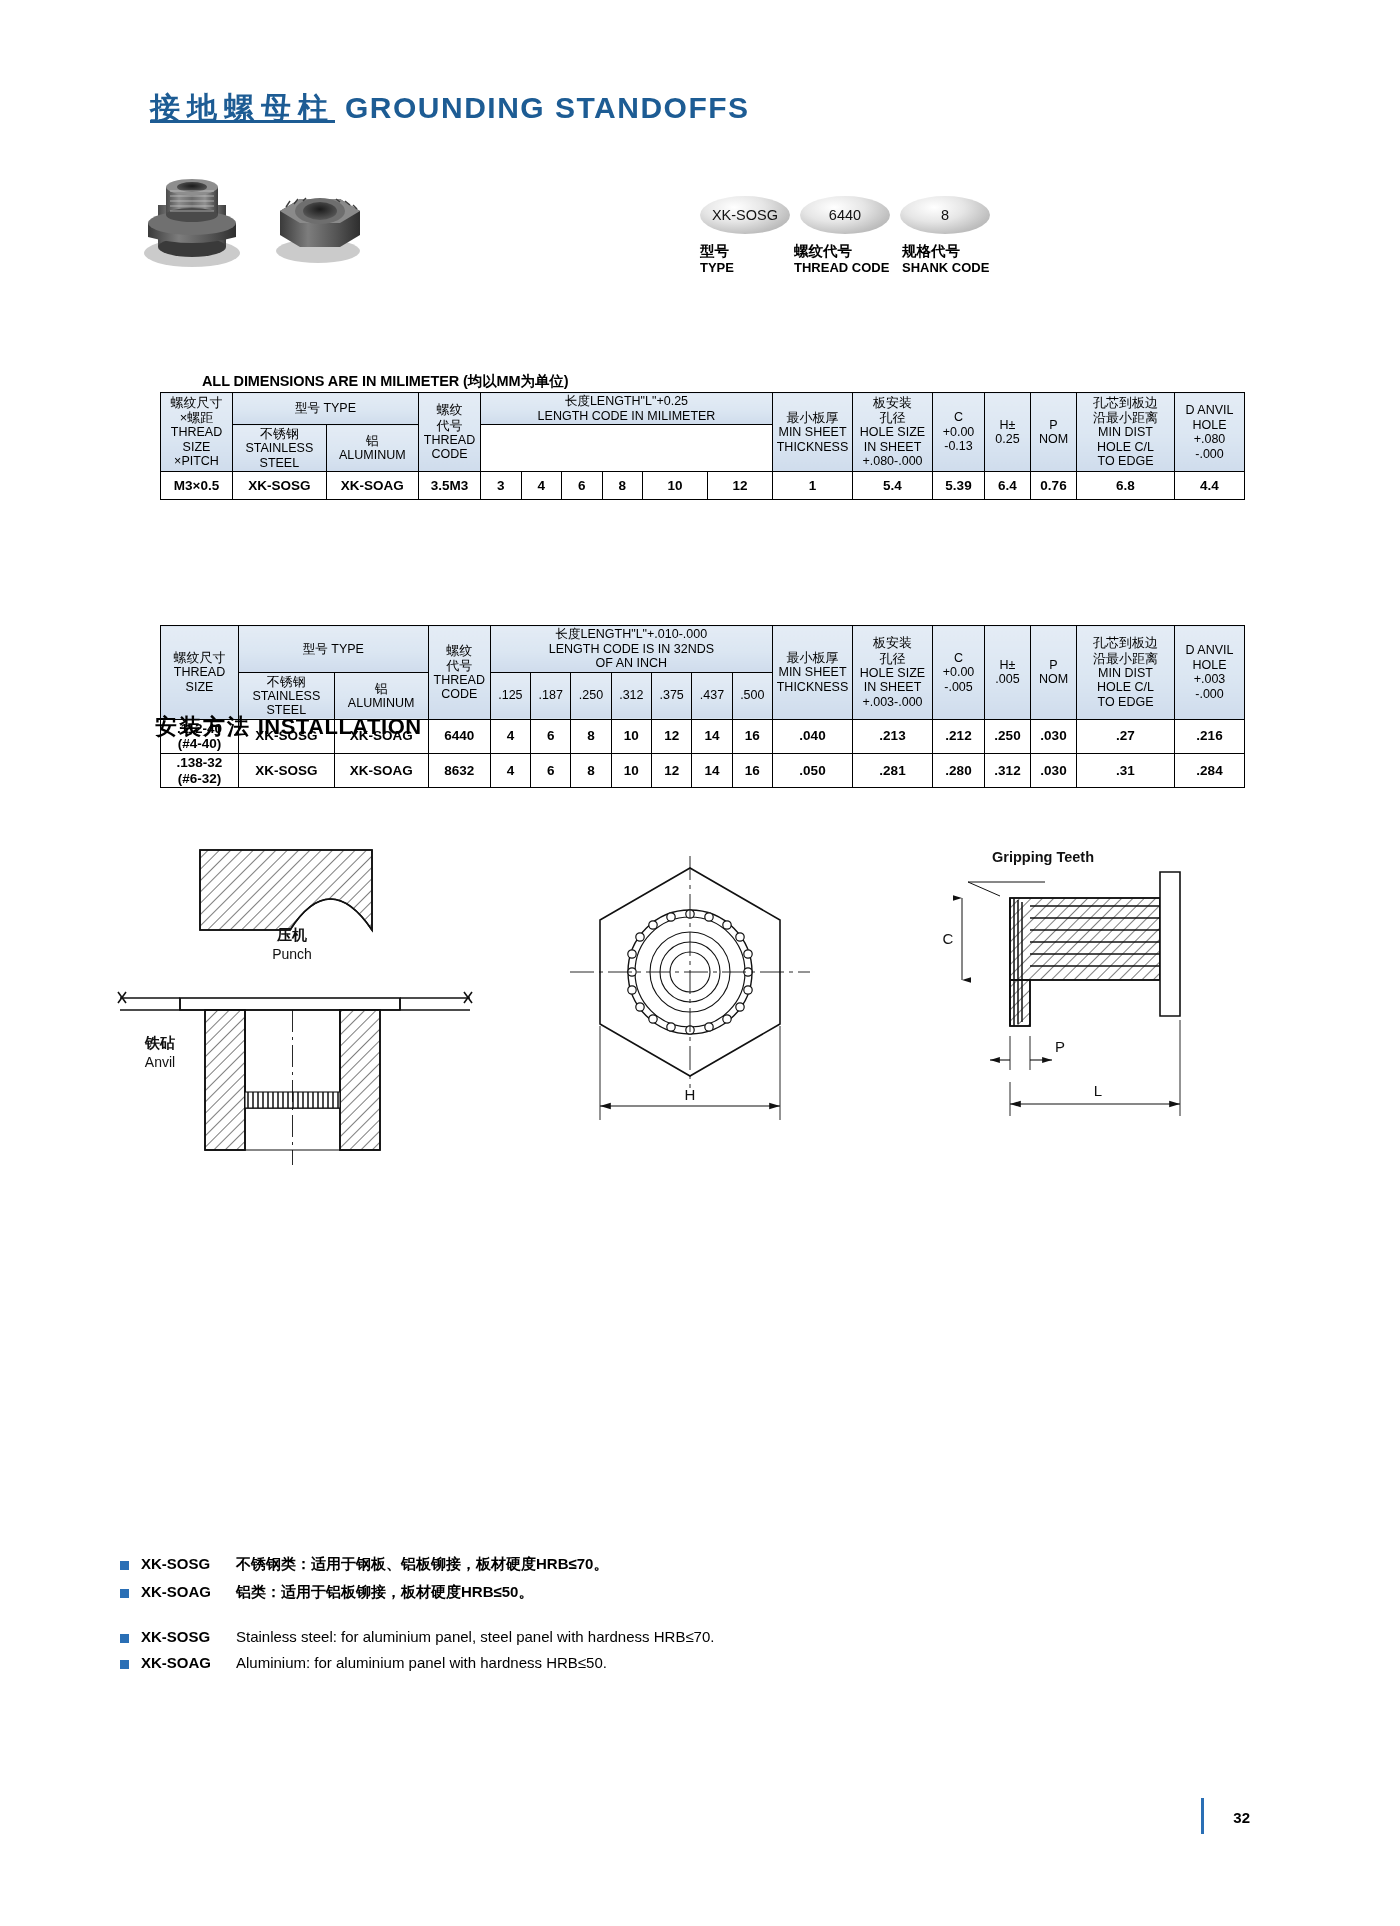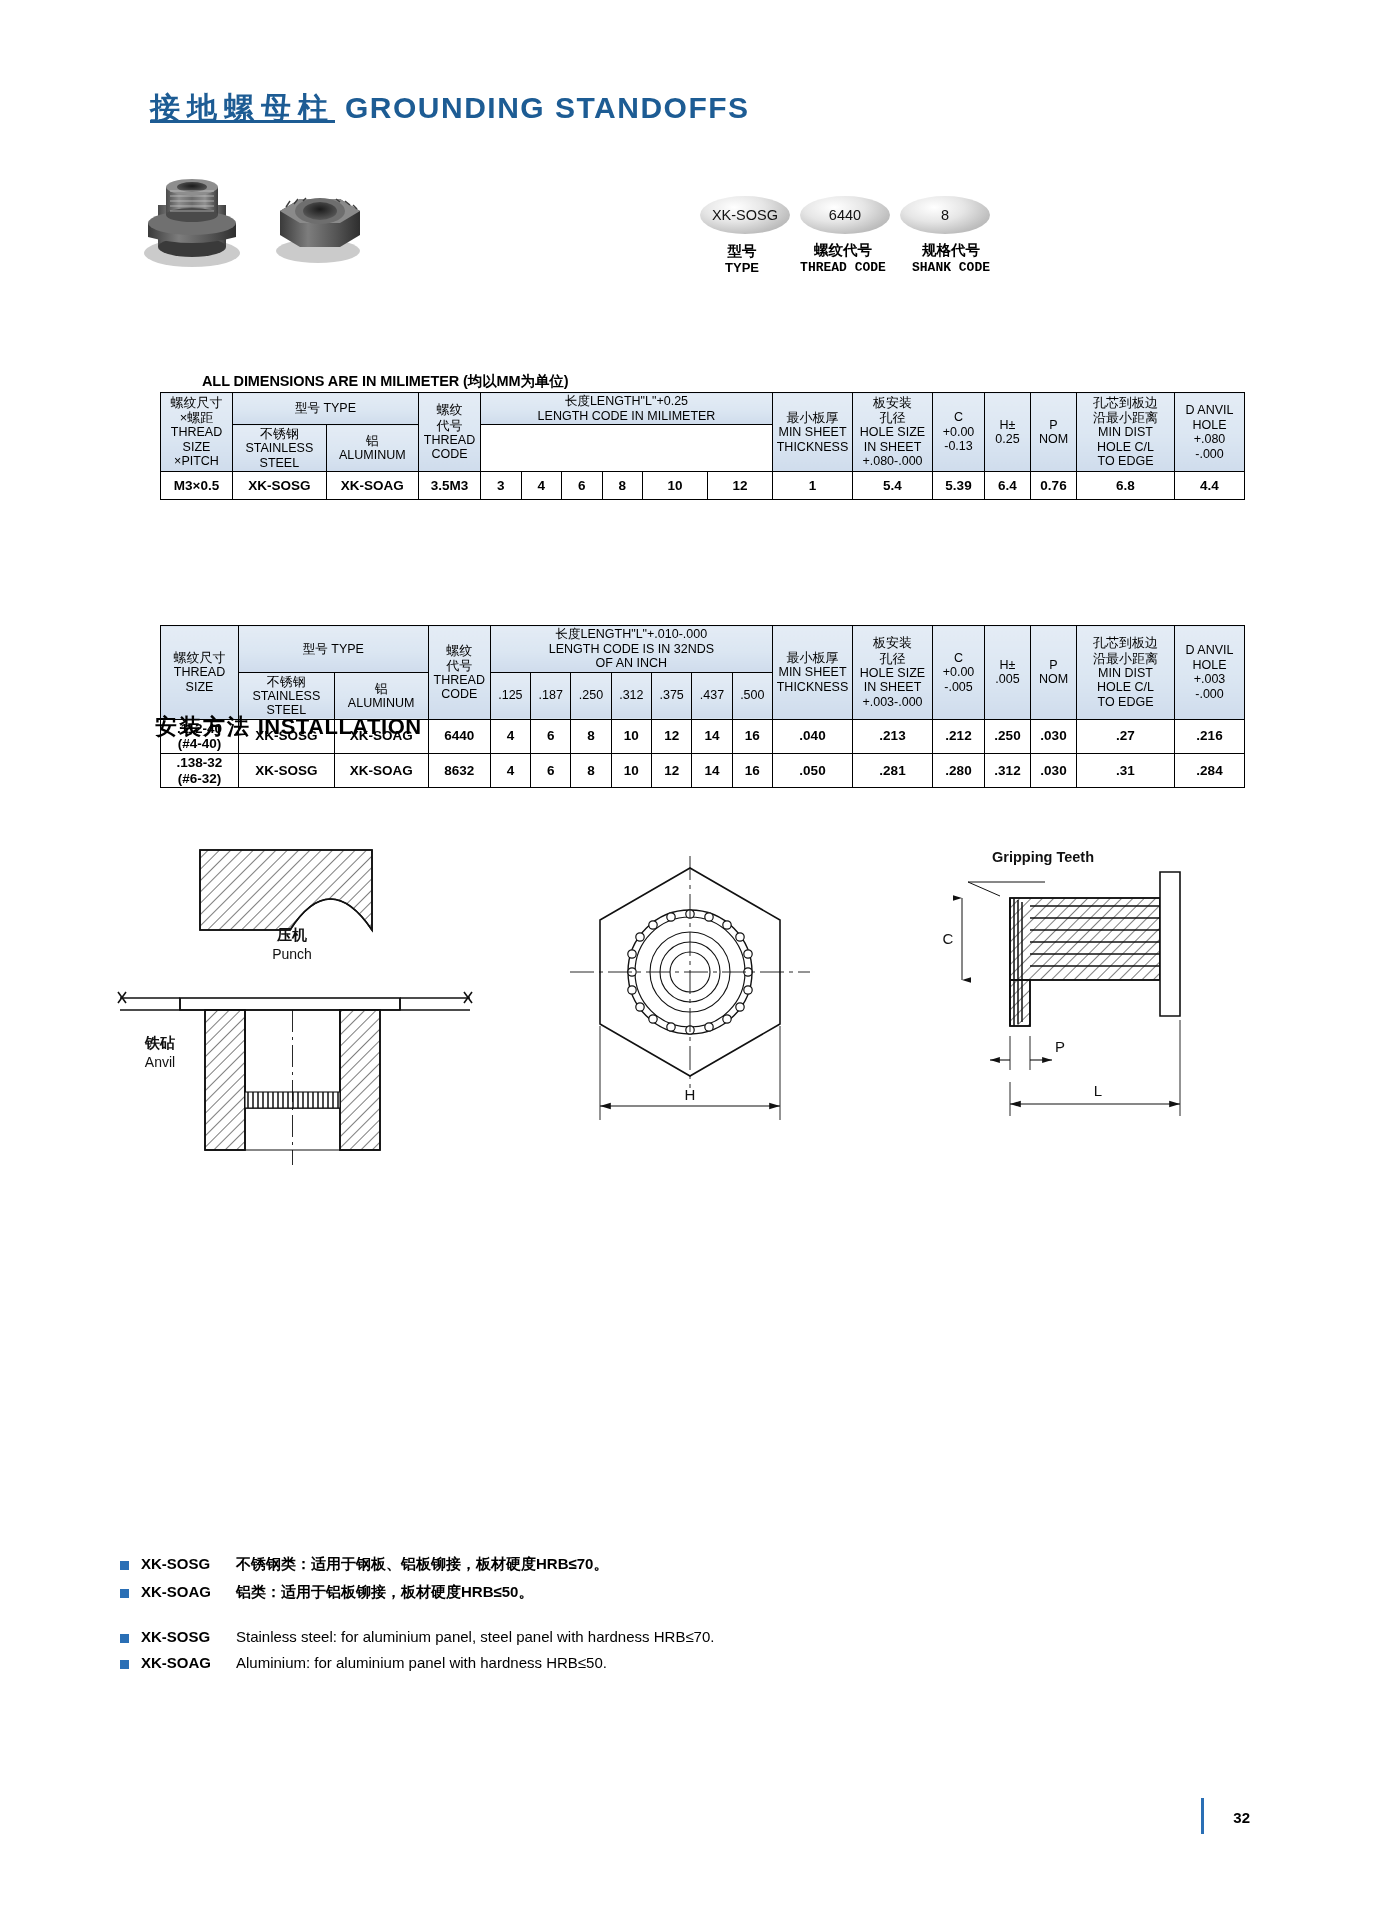--- a/index.html
+++ b/index.html
@@ -28,24 +28,24 @@
   
   .badges { position:absolute; left:700px; top:196px; width:300px; }
   .badge-row { display:flex; gap:10px; }
   .badge {
     width:90px; height:38px; border-radius:50%;
     background: radial-gradient(ellipse at 38% 30%, #ffffff 0%, #e6e6e6 38%, #bfbfbf 72%, #a8a8a8 100%);
     display:flex; align-items:center; justify-content:center;
     font-size:14.5px; color:#111;
   }
   .badge-labels { display:flex; gap:10px; margin-top:8px; }
-  .badge-label { width:90px; text-align:center; line-height:1.25; }
+  .badge-label { width:90px; text-align:left; line-height:1.25; }
   .badge-label .cn { display:block; font-size:14.5px; font-weight:bold; }
   .badge-label .en { display:block; font-size:13px; font-weight:bold; white-space:nowrap; }
-  .badge-label.wide { width:105px;font-family:Liberation Mono, monospace; }
+  .badge-label.wide { width:105px; }
 
   
   .tbl-caption {
     position:absolute; font-size:14.5px; font-weight:bold; letter-spacing:-0.1px;
   }
   table.spec {
     position:absolute;
     border-collapse:collapse;
     font-size:12.5px;
     background:#fff;

